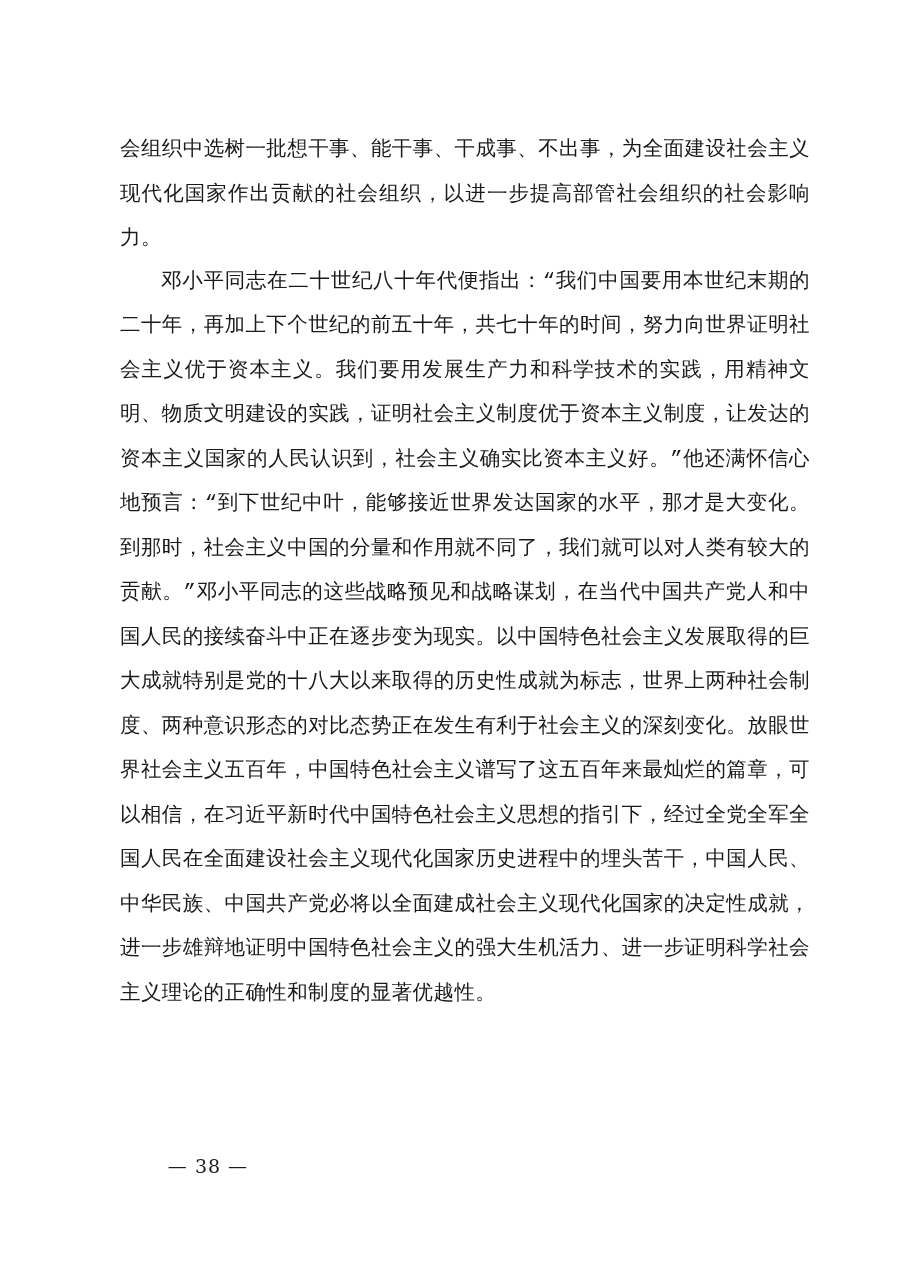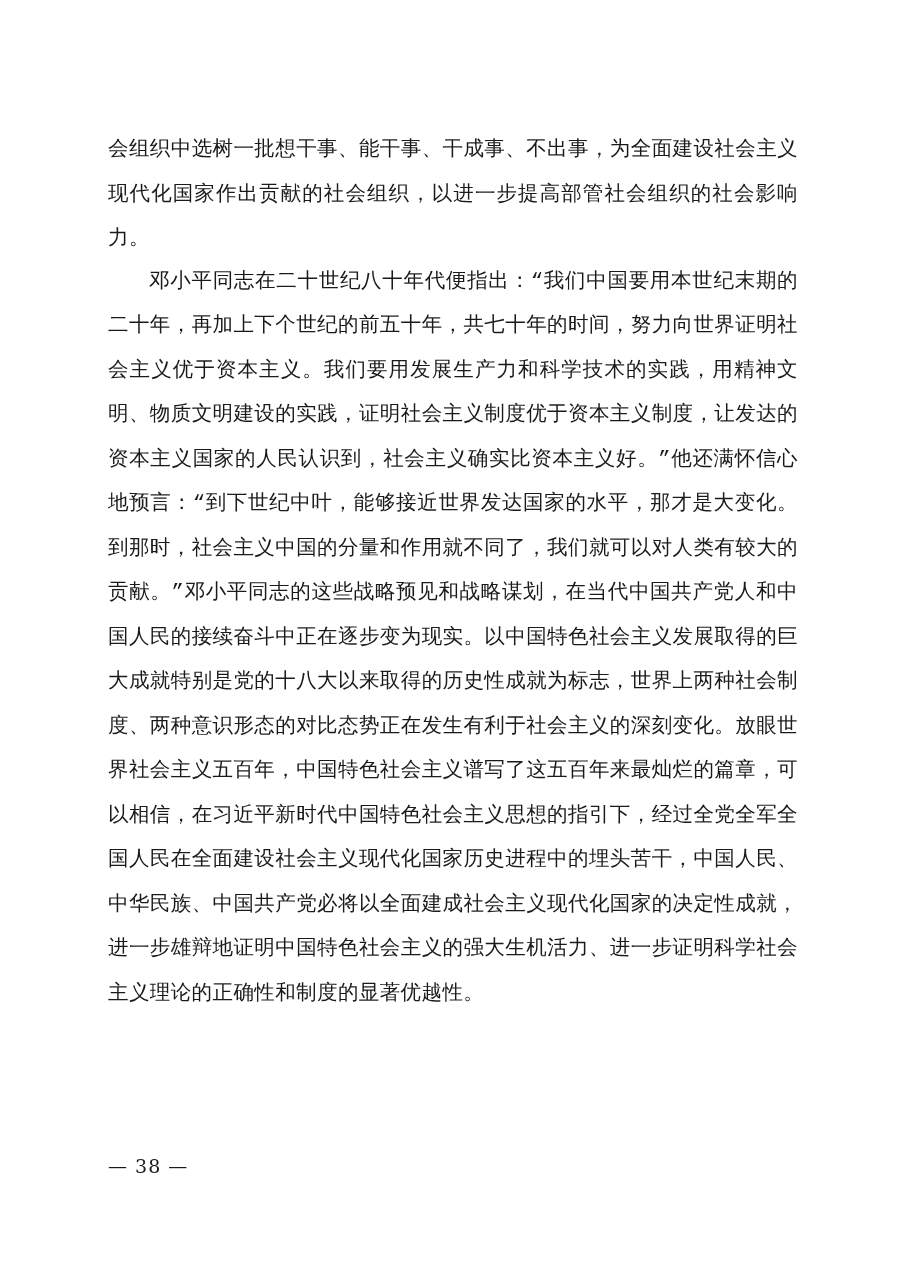--- a/index.html
+++ b/index.html
@@ -10,21 +10,21 @@
   .page {
     position: relative;
     width: 900px;
     height: 1273px;
     background: #ffffff;
     overflow: hidden;
     box-sizing: border-box;
   }
   .content {
     position: absolute;
-    left: 108px;
+    left: 120px;
     top: 126px;
     width: 690px;
   }
   .para {
     font-family: "DejaVu Serif", "Liberation Serif", serif;
     font-size: 20.5px;
     line-height: 44.5px;
     color: #1a1a1a;
     text-align: justify;
     text-justify: inter-ideograph;
@@ -40,21 +40,21 @@
   }
   .page-number {
     position: absolute;
     left: 108px;
     top: 1155px;
     width: 200px;
     font-family: "DejaVu Serif", "Liberation Serif", serif;
     font-size: 19px;
     color: #1a1a1a;
     letter-spacing: 1px;
-    text-align: left;
+    text-align: center;
   }
 </style>
 </head>
 <body>
 
 <div class="page">
   <div class="content">
     <p class="para">会组织中选树一批想干事、能干事、干成事、不出事，为全面建设社会主义现代化国家作出贡献的社会组织，以进一步提高部管社会组织的社会影响力。</p>
     <p class="para indent">邓小平同志在二十世纪八十年代便指出：“我们中国要用本世纪末期的二十年，再加上下个世纪的前五十年，共七十年的时间，努力向世界证明社会主义优于资本主义。我们要用发展生产力和科学技术的实践，用精神文明、物质文明建设的实践，证明社会主义制度优于资本主义制度，让发达的资本主义国家的人民认识到，社会主义确实比资本主义好。”他还满怀信心地预言：“到下世纪中叶，能够接近世界发达国家的水平，那才是大变化。到那时，社会主义中国的分量和作用就不同了，我们就可以对人类有较大的贡献。”邓小平同志的这些战略预见和战略谋划，在当代中国共产党人和中国人民的接续奋斗中正在逐步变为现实。以中国特色社会主义发展取得的巨大成就特别是党的十八大以来取得的历史性成就为标志，世界上两种社会制度、两种意识形态的对比态势正在发生有利于社会主义的深刻变化。放眼世界社会主义五百年，中国特色社会主义谱写了这五百年来最灿烂的篇章，可以相信，在习近平新时代中国特色社会主义思想的指引下，经过全党全军全国人民在全面建设社会主义现代化国家历史进程中的埋头苦干，中国人民、中华民族、中国共产党必将以全面建成社会主义现代化国家的决定性成就，进一步雄辩地证明中国特色社会主义的强大生机活力、进一步证明科学社会主义理论的正确性和制度的显著优越性。</p>
   </div>

